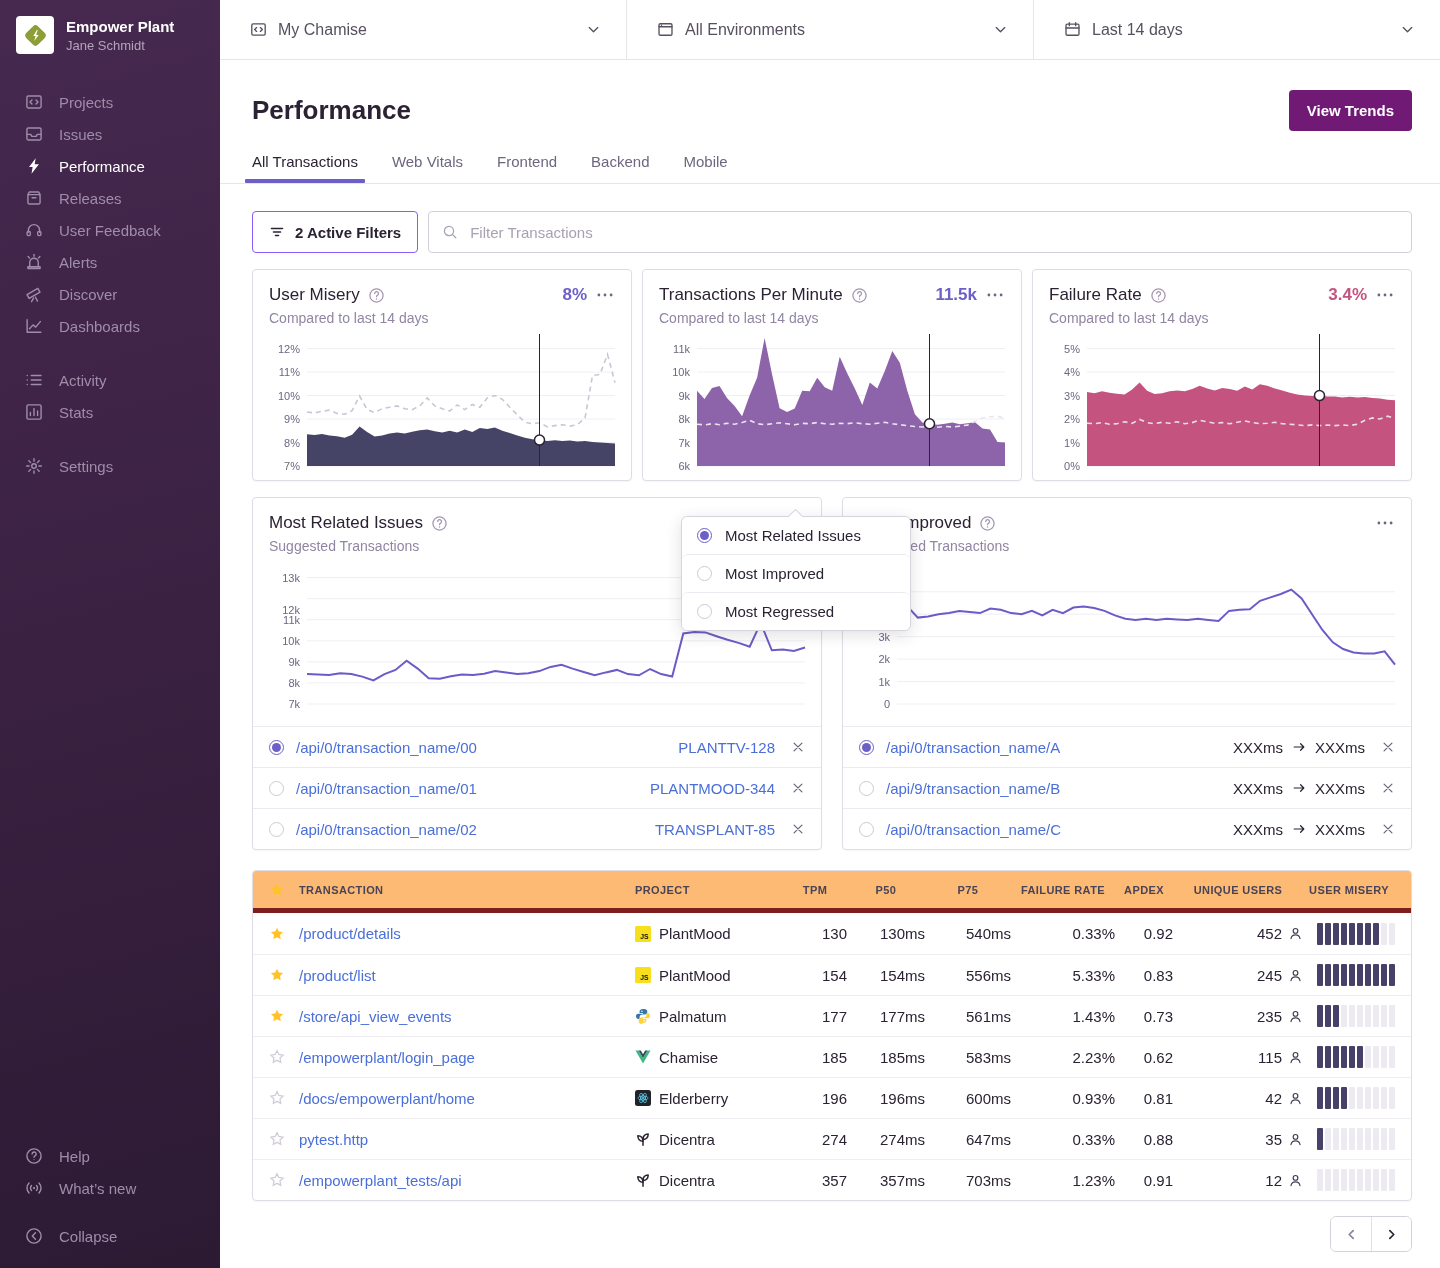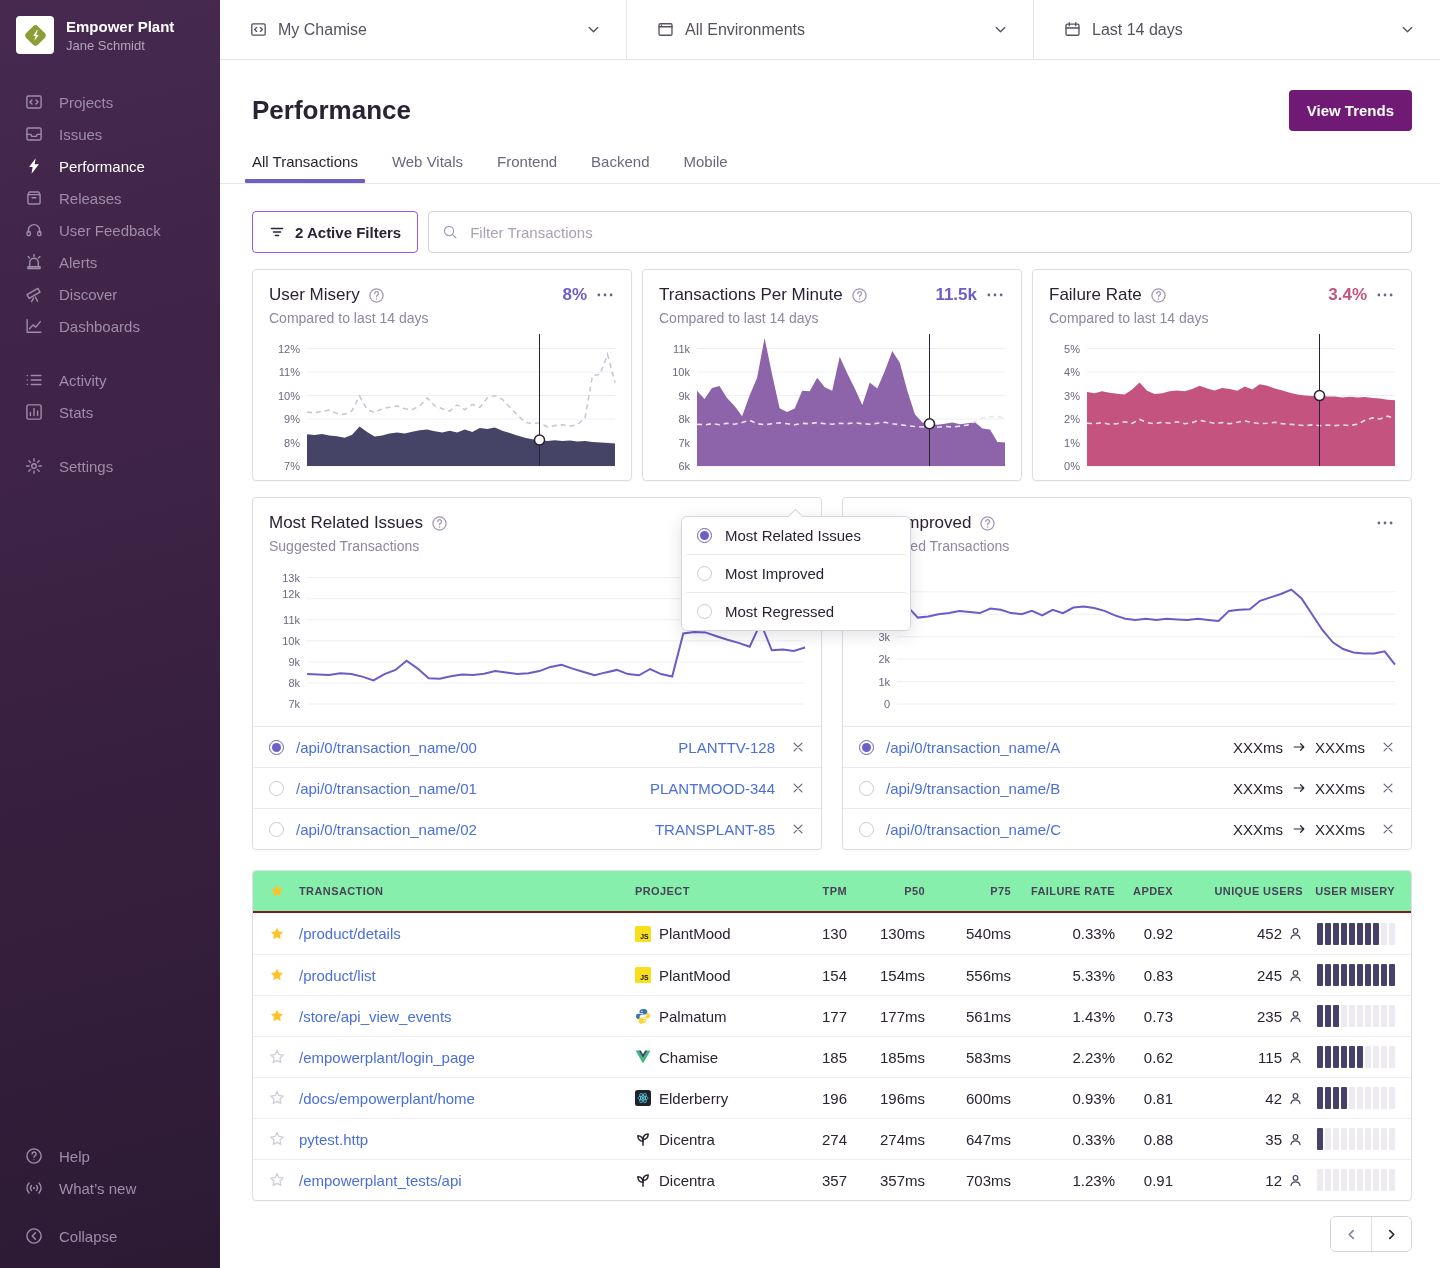--- a/index.html
+++ b/index.html
@@ -97,23 +97,23 @@
   .dropdown::before { content:""; position:absolute; top:-6px; left:108px; width:10px; height:10px;
     background:#fff; border-left:1px solid #d9d3e0; border-top:1px solid #d9d3e0; transform:rotate(45deg); }
   .dd-item { display:flex; align-items:center; gap:13px; padding:10px 15px; font-size:15px;
     color:#2b2233; border-top:1px solid #eceaf0; cursor:pointer; background:#fff; border-radius:6px; }
   .dd-item:first-child { border-top:none; }
 
   .tablewrap { border:1px solid #e0dce6; border-radius:4px; margin-top:20px; overflow:hidden;
     box-shadow:0 1px 2px rgba(43,34,51,.04); }
   .tgrid { display:grid; grid-template-columns:30px 1fr 148px 64px 78px 86px 104px 58px 130px 92px;
     align-items:center; padding:0 16px; }
-  .thead { background:#86efac; height:42px; border-bottom:2px solid #7f1d1d;
+  .thead { background:#fdba74; height:42px; border-bottom:5px solid #7f1d1d;
     font-size:11px; font-weight:bold; letter-spacing:.4px; color:#494357; }
-  .th.r { text-align:right; }
+  .th.r { text-align:center; }
   .trow { height:41px; border-top:1px solid #efedf2; font-size:15px; }
   .trow:first-of-type { border-top:none; }
   .starcell { display:flex; align-items:center; cursor:pointer; }
   .tx { color:#4a6fd8; cursor:pointer; white-space:nowrap; overflow:hidden; text-overflow:ellipsis; padding-right:12px; }
   .proj { display:flex; align-items:center; gap:8px; }
   .proj .picon { display:inline-flex; width:16px; height:16px; flex:none; }
   .num { text-align:right; }
   .uu { display:flex; align-items:center; justify-content:flex-end; gap:6px; }
   .uu .i { width:15px; height:15px; color:#453f54; }
   .misery { display:flex; justify-content:flex-end; gap:2px; }
@@ -540,21 +540,21 @@
                       <circle cx="9" cy="8" r="1.25"></circle>
                       <circle cx="14.5" cy="8" r="1.25"></circle>
                     </g>
                   </svg>
                 </span>
               </div>
               <div class="card-sub">Suggested Transactions</div>
               <div class="chart big">
                 <div class="yaxis">
                   <div class="ylab" style="top: 11.5878px;">13k</div>
-                  <div class="ylab" style="top: 28px;">12k</div>
+                  <div class="ylab" style="top: 44px;">12k</div>
                   <div class="ylab" style="top: 53.7252px;">11k</div>
                   <div class="ylab" style="top: 74.7939px;">10k</div>
                   <div class="ylab" style="top: 95.8626px;">9k</div>
                   <div class="ylab" style="top: 116.931px;">8k</div>
                   <div class="ylab" style="top: 138px;">7k</div>
                 </div>
                 <div class="plot">
                   <svg width="498" height="138">
                     <line x1="0" x2="498" y1="11.6" y2="11.6" stroke="#f0eef3"></line>
                     <line x1="0" x2="498" y1="32.7" y2="32.7" stroke="#f0eef3"></line>

